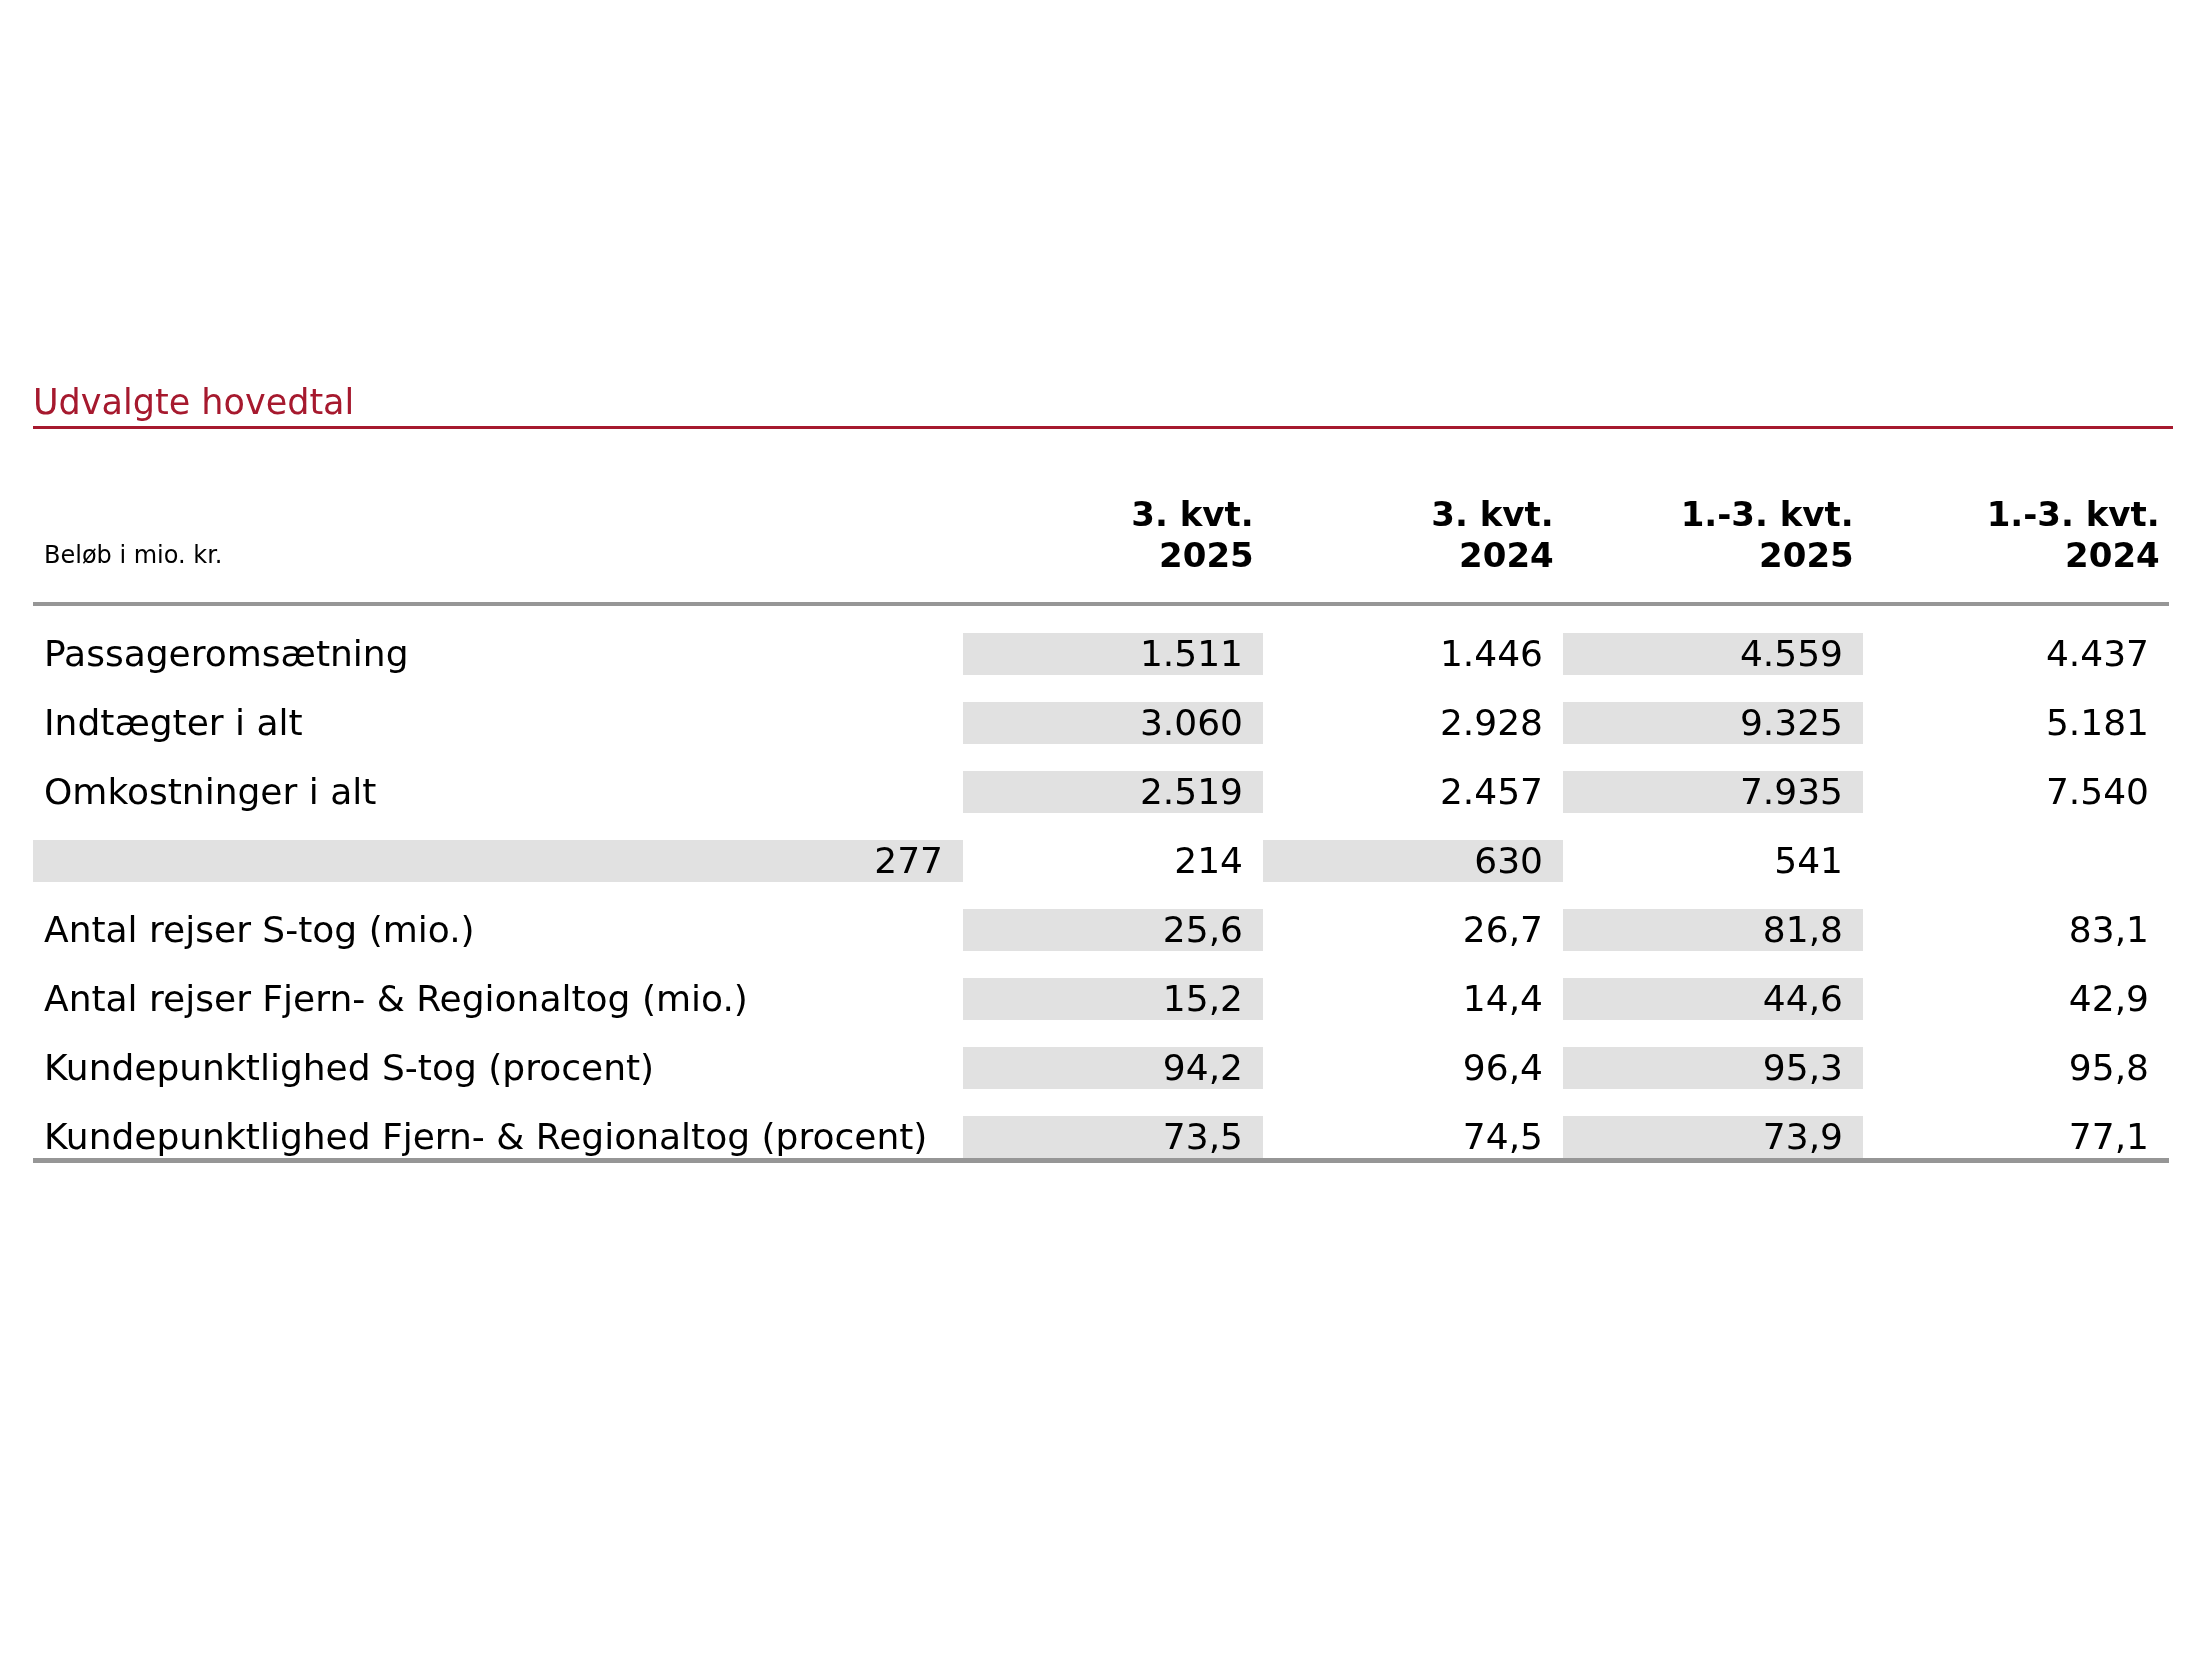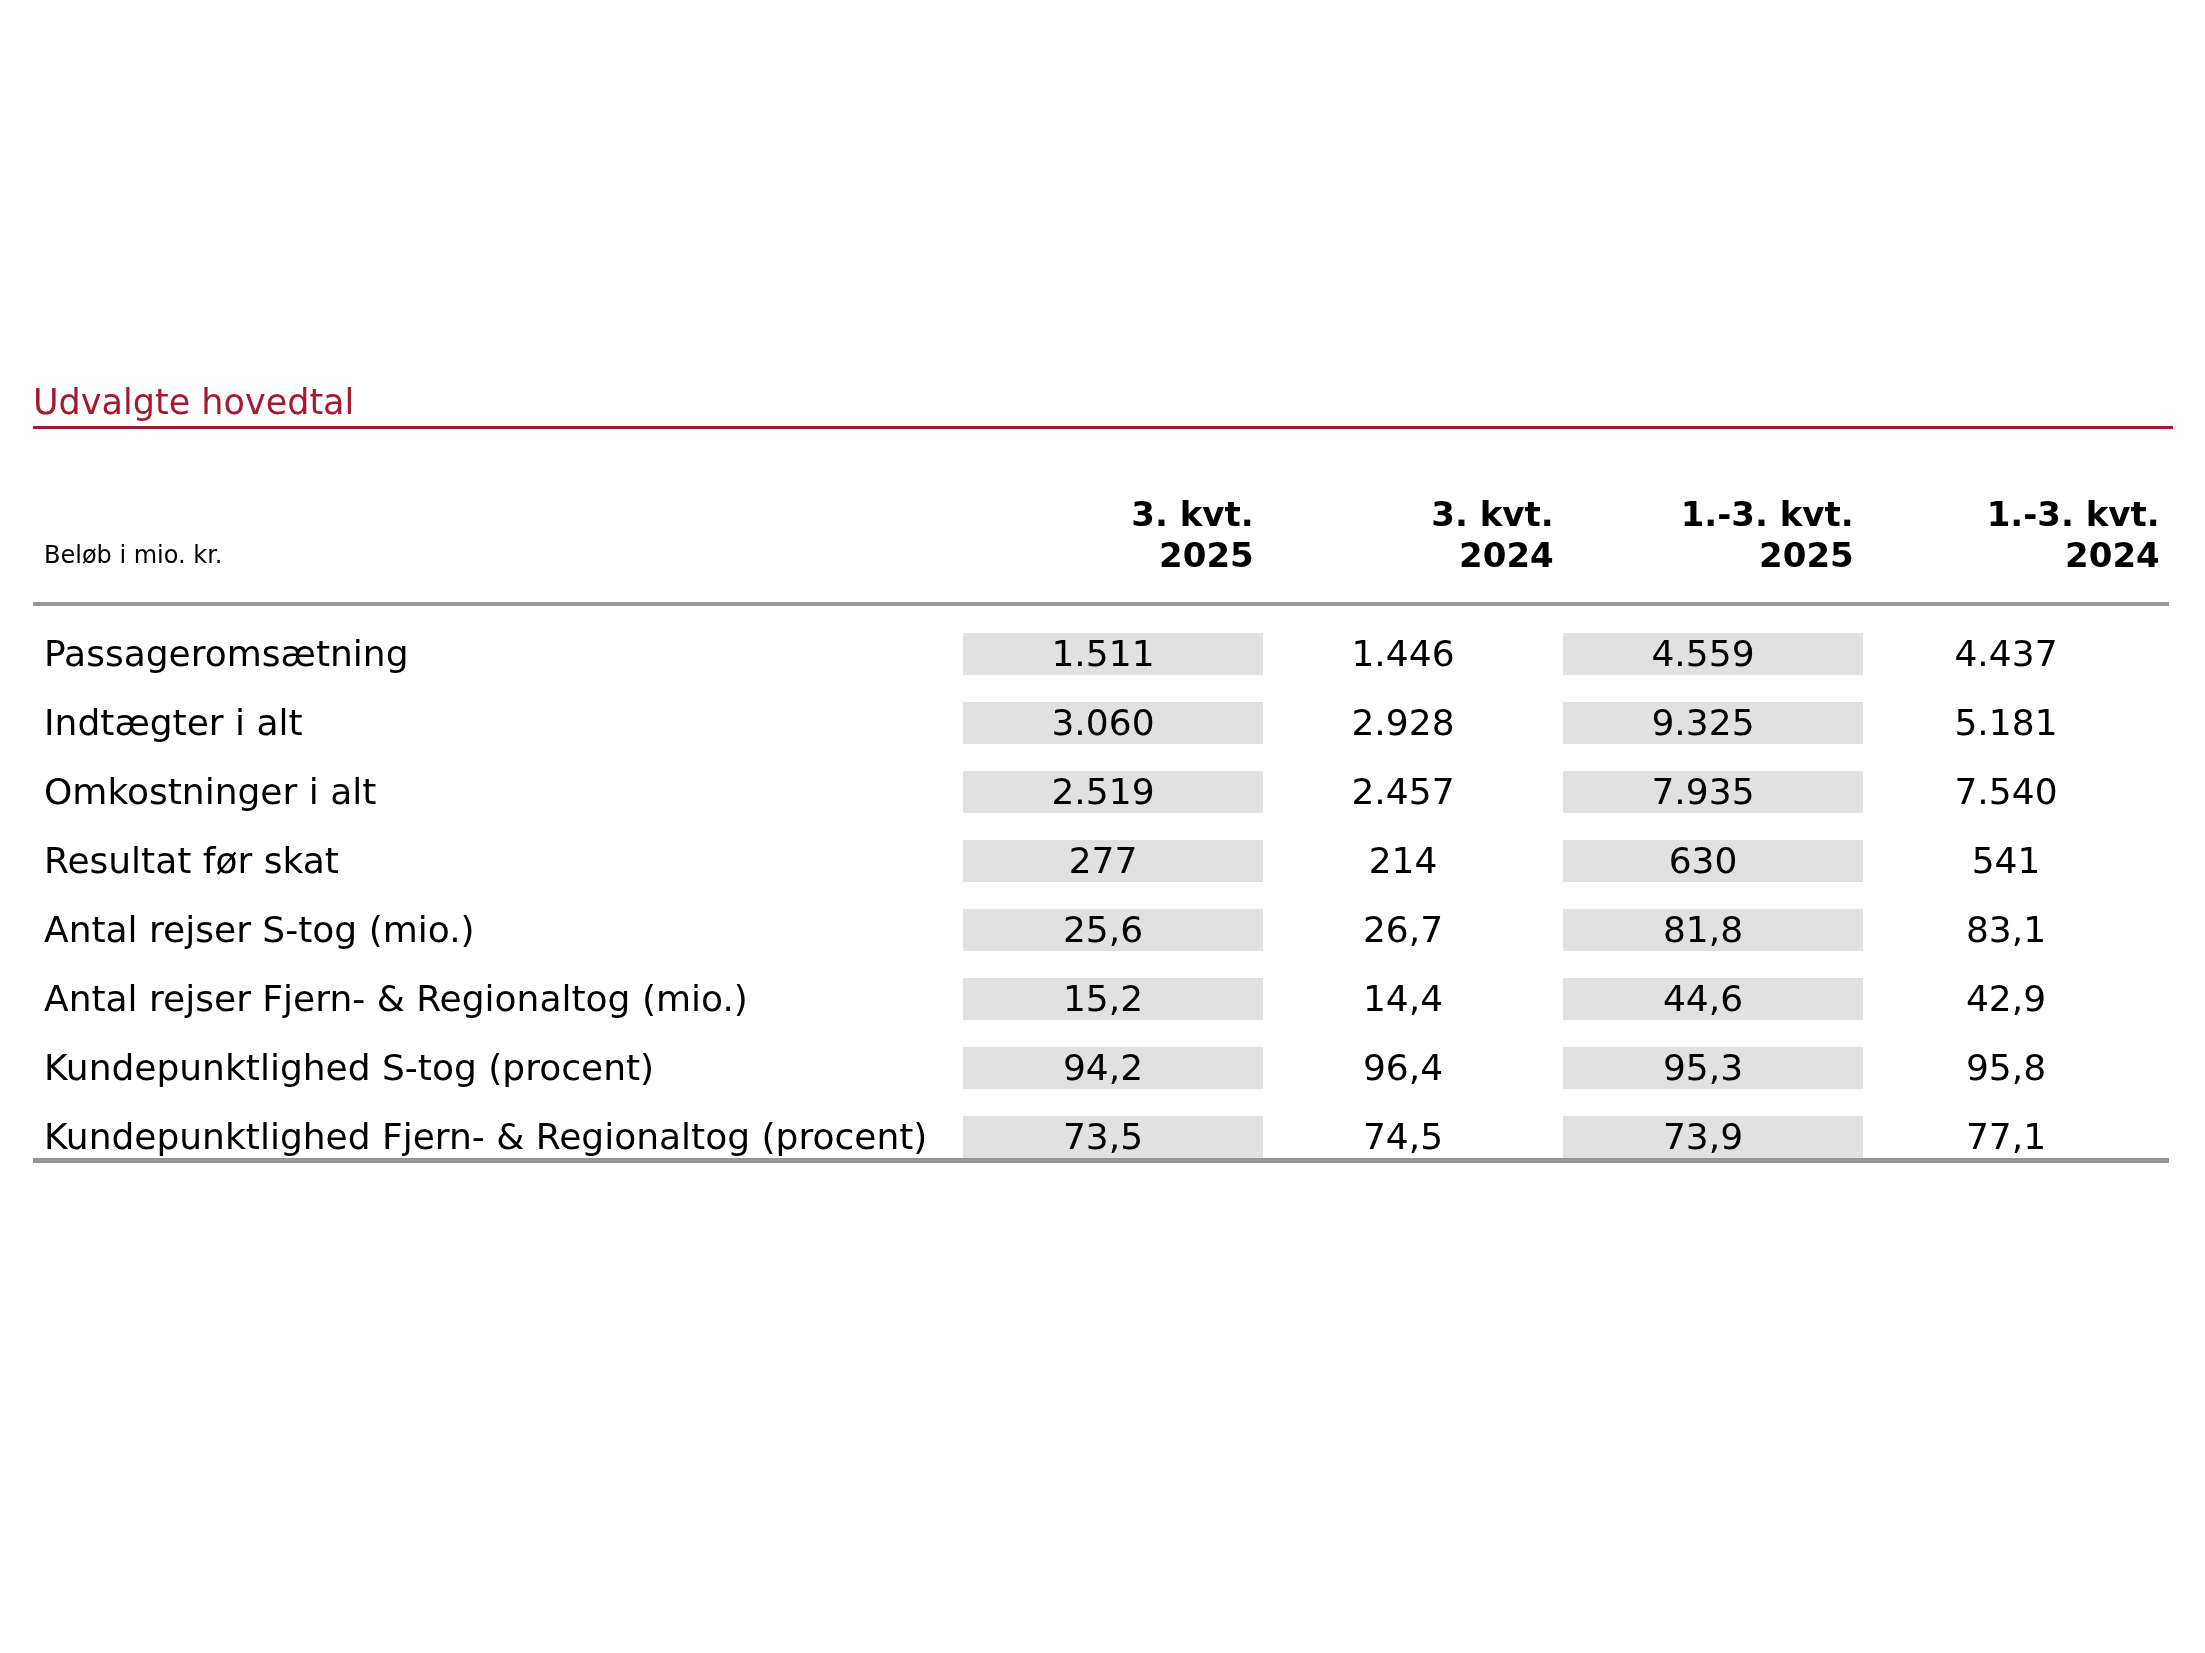--- a/index.html
+++ b/index.html
@@ -77,21 +77,21 @@
   .trow .cell{
     font-size:36px;
     line-height:1.17;
     white-space:nowrap;
   }
   .label-cell{
     text-align:left;
     padding-left:11px;
   }
   .value-cell{
-    text-align:center;
+    text-align:right;
     padding-right:20px;
   }
   .shaded{background:var(--shade);}
   .bottom-border{
     position:static;
     width:100%;height:4.7px;
     background:var(--rule-gray);
   }
 </style>
 </head>
@@ -132,21 +132,20 @@
           <div class="cell value-cell">5.181</div>
         </div>
         <div class="grid-row trow">
           <div class="cell label-cell">Omkostninger i alt</div>
           <div class="cell value-cell shaded">2.519</div>
           <div class="cell value-cell">2.457</div>
           <div class="cell value-cell shaded">7.935</div>
           <div class="cell value-cell">7.540</div>
         </div>
         <div class="grid-row trow">
-          <div class="cell label-cell">Resultat før skat</div>
           <div class="cell value-cell shaded">277</div>
           <div class="cell value-cell">214</div>
           <div class="cell value-cell shaded">630</div>
           <div class="cell value-cell">541</div>
         </div>
         <div class="grid-row trow">
           <div class="cell label-cell">Antal rejser S-tog (mio.)</div>
           <div class="cell value-cell shaded">25,6</div>
           <div class="cell value-cell">26,7</div>
           <div class="cell value-cell shaded">81,8</div>

